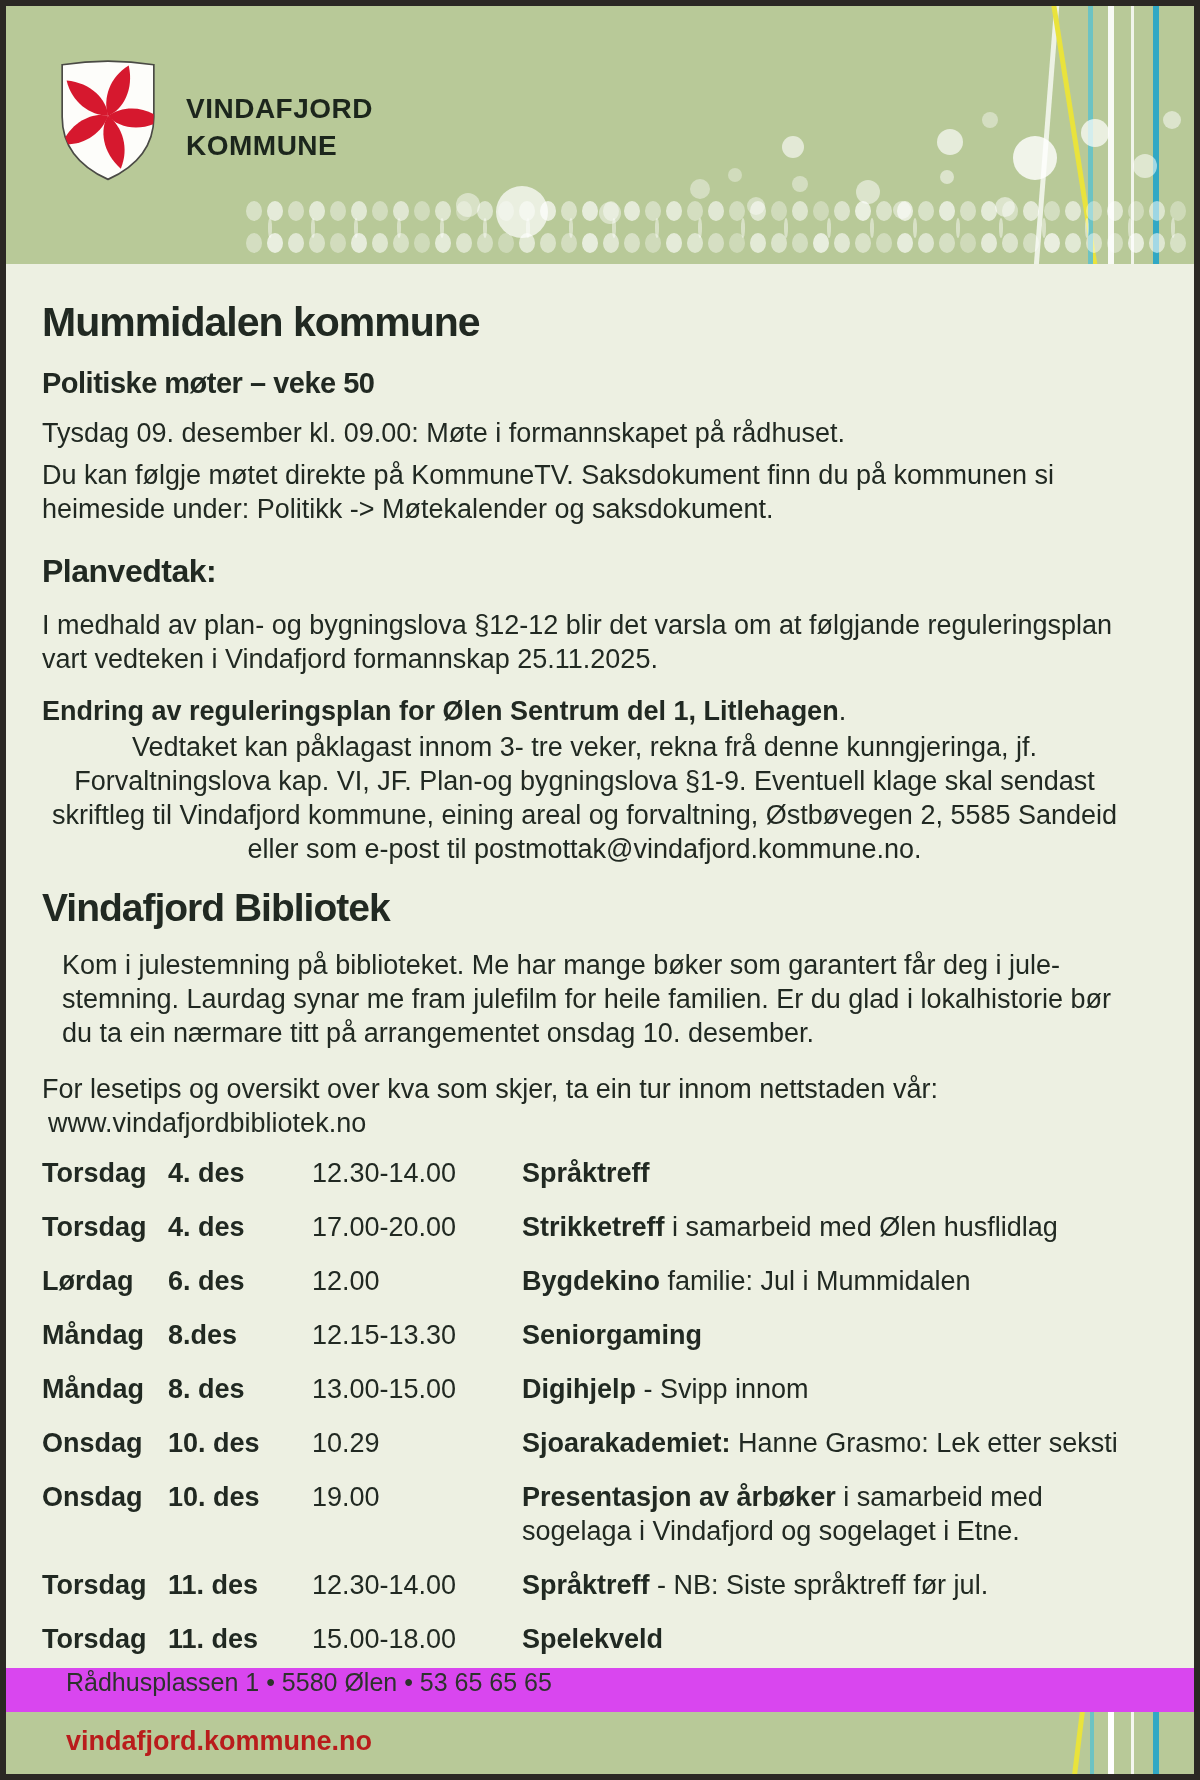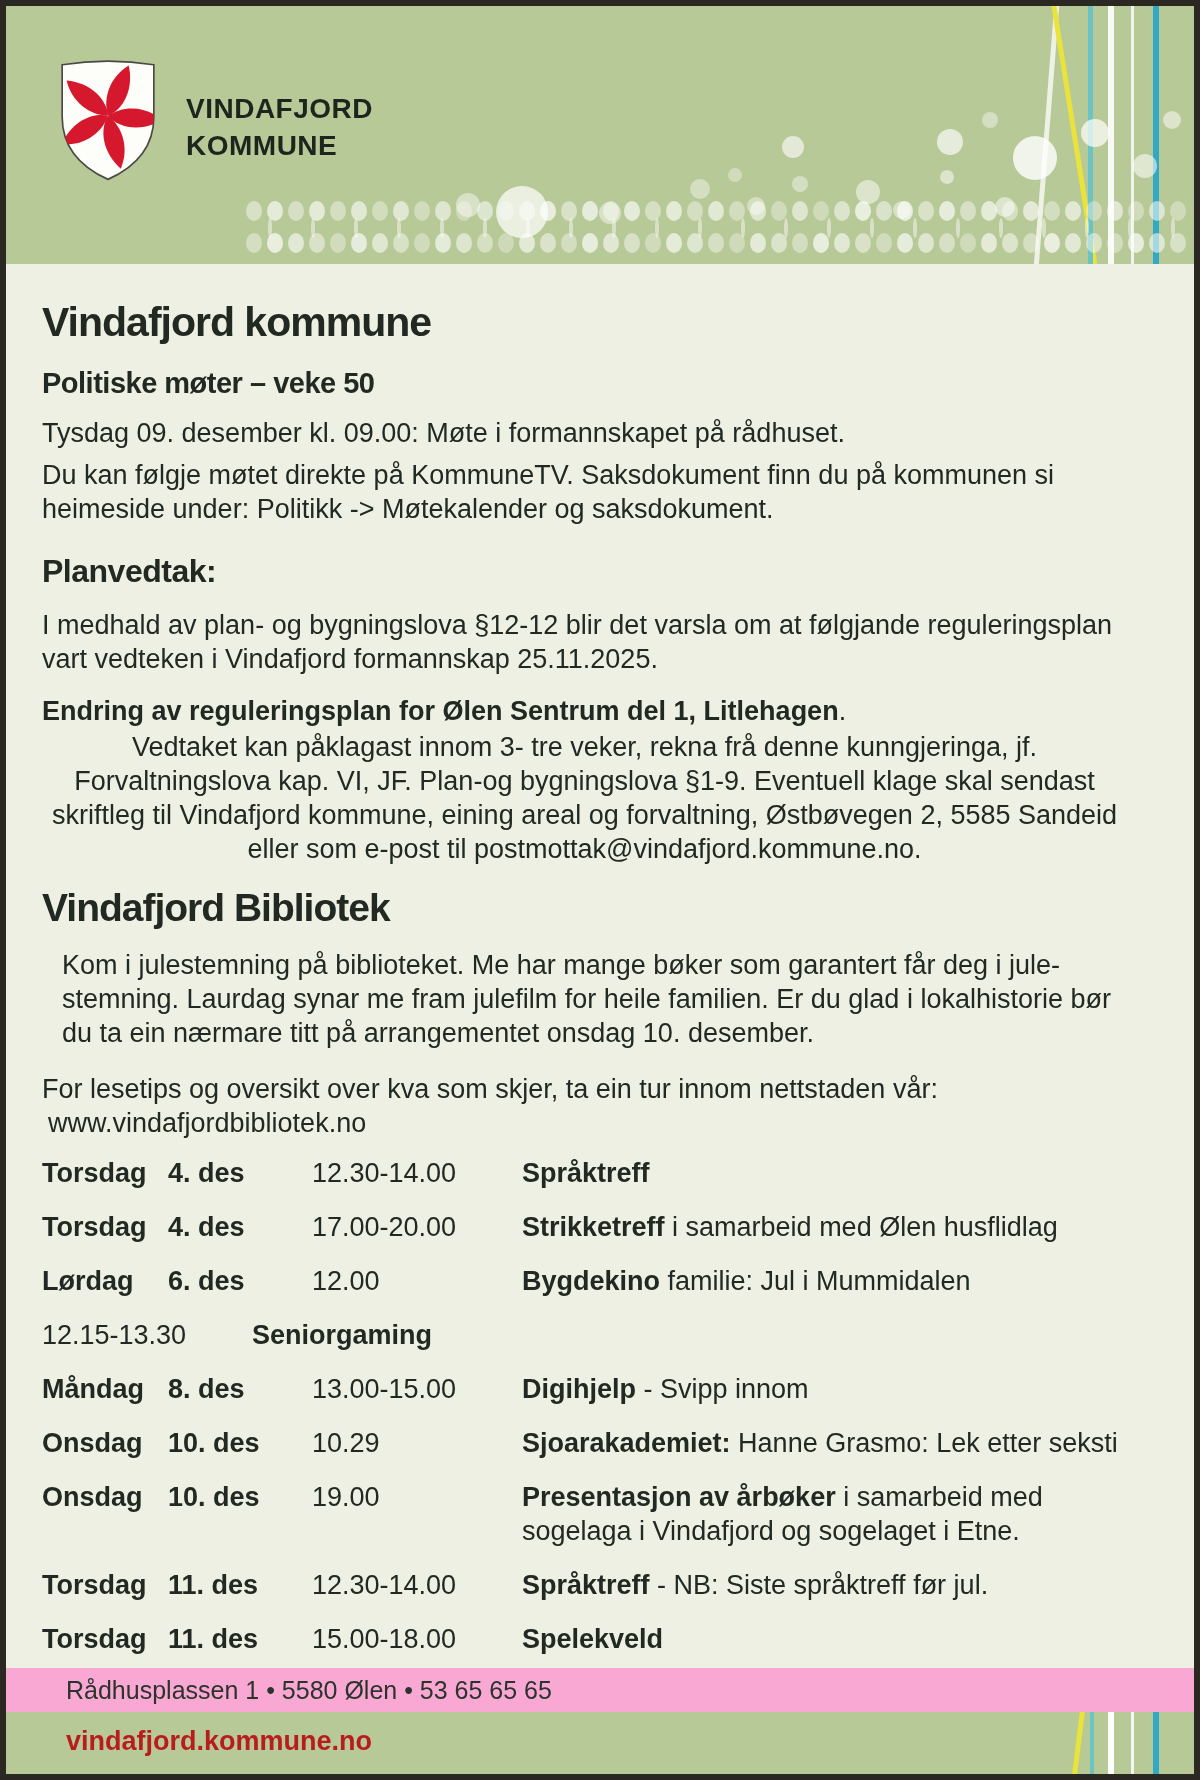--- a/index.html
+++ b/index.html
@@ -35,21 +35,21 @@
   .row{position:relative;display:flex;margin-bottom:20px;}
   .c-day{width:270px;flex:0 0 270px;font-weight:bold;}
   .c-day .day{display:inline-block;width:126px;}
   .c-time{width:210px;flex:0 0 210px;}
   .c-event{flex:1;}
   .c-event b{font-weight:bold;}
   .row.shade-dark::before{content:'';position:absolute;left:-36px;right:-40px;top:-11px;bottom:-11px;background:#e3e8d4;z-index:-1;}
   .row.shade-light::before{content:'';position:absolute;left:-36px;right:-40px;top:-11px;bottom:-13px;background:#f3f5ec;z-index:-1;}
 
   
-  .addr-strip{position:absolute;left:0;top:1662px;width:100%;height:44px;background:#f9a8d4;display:flex;align-items:center;}
+  .addr-strip{position:absolute;left:0;top:1662px;width:100%;height:44px;background:#d946ef;display:flex;align-items:flex-start;}
   .addr-strip span{padding-left:60px;font-size:25px;color:#2c332c;}
   .bottom-bar{position:absolute;left:0;top:1706px;width:100%;height:62px;background:var(--header_green,#b8c998);overflow:hidden;}
   .bottom-bar .url{position:absolute;left:60px;top:14px;font-size:27px;font-weight:bold;color:#b91c1c;}
   .bstripe{position:absolute;top:-6px;height:74px;}
 </style>
 </head>
 <body>
 
 <div class="frame">
   <div class="page">
@@ -214,21 +214,21 @@
           <div class="dot" style="left: 1007px; top: 130px; width: 44px; height: 44px; opacity: 0.8;"></div>
           <div class="dot" style="left: 1075px; top: 113px; width: 28px; height: 28px; opacity: 0.7;"></div>
           <div class="dot" style="left: 1127px; top: 148px; width: 24px; height: 24px; opacity: 0.55;"></div>
           <div class="dot" style="left: 1157px; top: 105px; width: 18px; height: 18px; opacity: 0.5;"></div>
           <div class="dot" style="left: 976px; top: 106px; width: 16px; height: 16px; opacity: 0.4;"></div>
           <div class="dot" style="left: 722px; top: 162px; width: 14px; height: 14px; opacity: 0.35;"></div>
         </div>
     </header>
 
     <main>
-      <h1 class="blk t-title">Vindafjord kommune</h1>
+      <h1 class="blk t-title">Mummidalen kommune</h1>
       <h2 class="blk t-sub">Politiske møter – veke 50</h2>
       <p class="blk t-p1">Tysdag 09. desember kl. 09.00: Møte i formannskapet på rådhuset.</p>
       <p class="blk t-p2">Du kan følgje møtet direkte på KommuneTV. Saksdokument finn du på kommunen si heimeside under: Politikk -&gt; Møtekalender og saksdokument.</p>
 
       <h2 class="blk t-hplan">Planvedtak:</h2>
       <p class="blk t-pintro">I medhald av plan- og bygningslova §12-12 blir det varsla om at følgjande reguleringsplan vart vedteken i Vindafjord formannskap 25.11.2025.</p>
       <p class="blk t-bold"><span>Endring av reguleringsplan for Ølen Sentrum del 1, Litlehagen</span><span class="dotend">.</span></p>
       <p class="blk t-appeal">Vedtaket kan påklagast innom 3- tre veker, rekna frå denne kunngjeringa, jf. Forvaltningslova kap. VI, JF. Plan-og bygningslova §1-9. Eventuell klage skal sendast skriftleg til Vindafjord kommune, eining areal og forvaltning, Østbøvegen 2, 5585 Sandeid eller som e-post til postmottak@vindafjord.kommune.no.</p>
 
       <h2 class="blk t-hbib">Vindafjord Bibliotek</h2>
@@ -249,20 +249,21 @@
             <span class="c-event"><b>Strikketreff</b><span class="desc"> i samarbeid med Ølen husflidlag</span></span>
           </div>
 
           <div class="row">
             <span class="c-day"><b class="day">Lørdag</b><b class="date">6. des</b></span>
             <span class="c-time">12.00</span>
             <span class="c-event"><b>Bygdekino</b><span class="desc"> familie: Jul i Mummidalen</span></span>
           </div>
 
           <div class="row">
+            <span class="c-day"><b class="day">Måndag</b><b class="date">8.des</b></span>
             <span class="c-time">12.15-13.30</span>
             <span class="c-event"><b>Seniorgaming</b><span class="desc"></span></span>
           </div>
 
           <div class="row">
             <span class="c-day"><b class="day">Måndag</b><b class="date">8. des</b></span>
             <span class="c-time">13.00-15.00</span>
             <span class="c-event"><b>Digihjelp</b><span class="desc"> - Svipp innom</span></span>
           </div>
 

